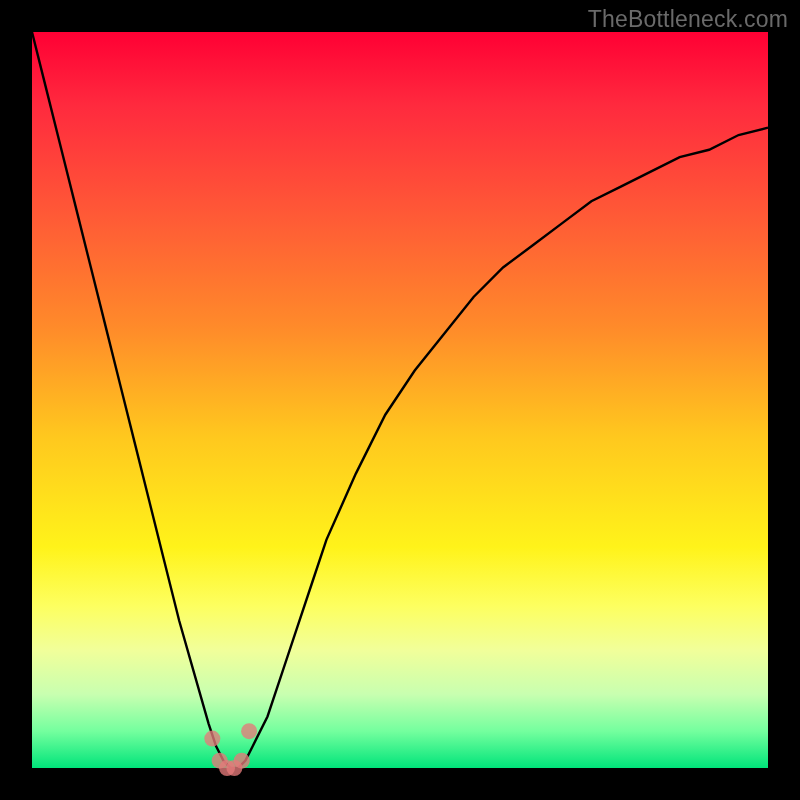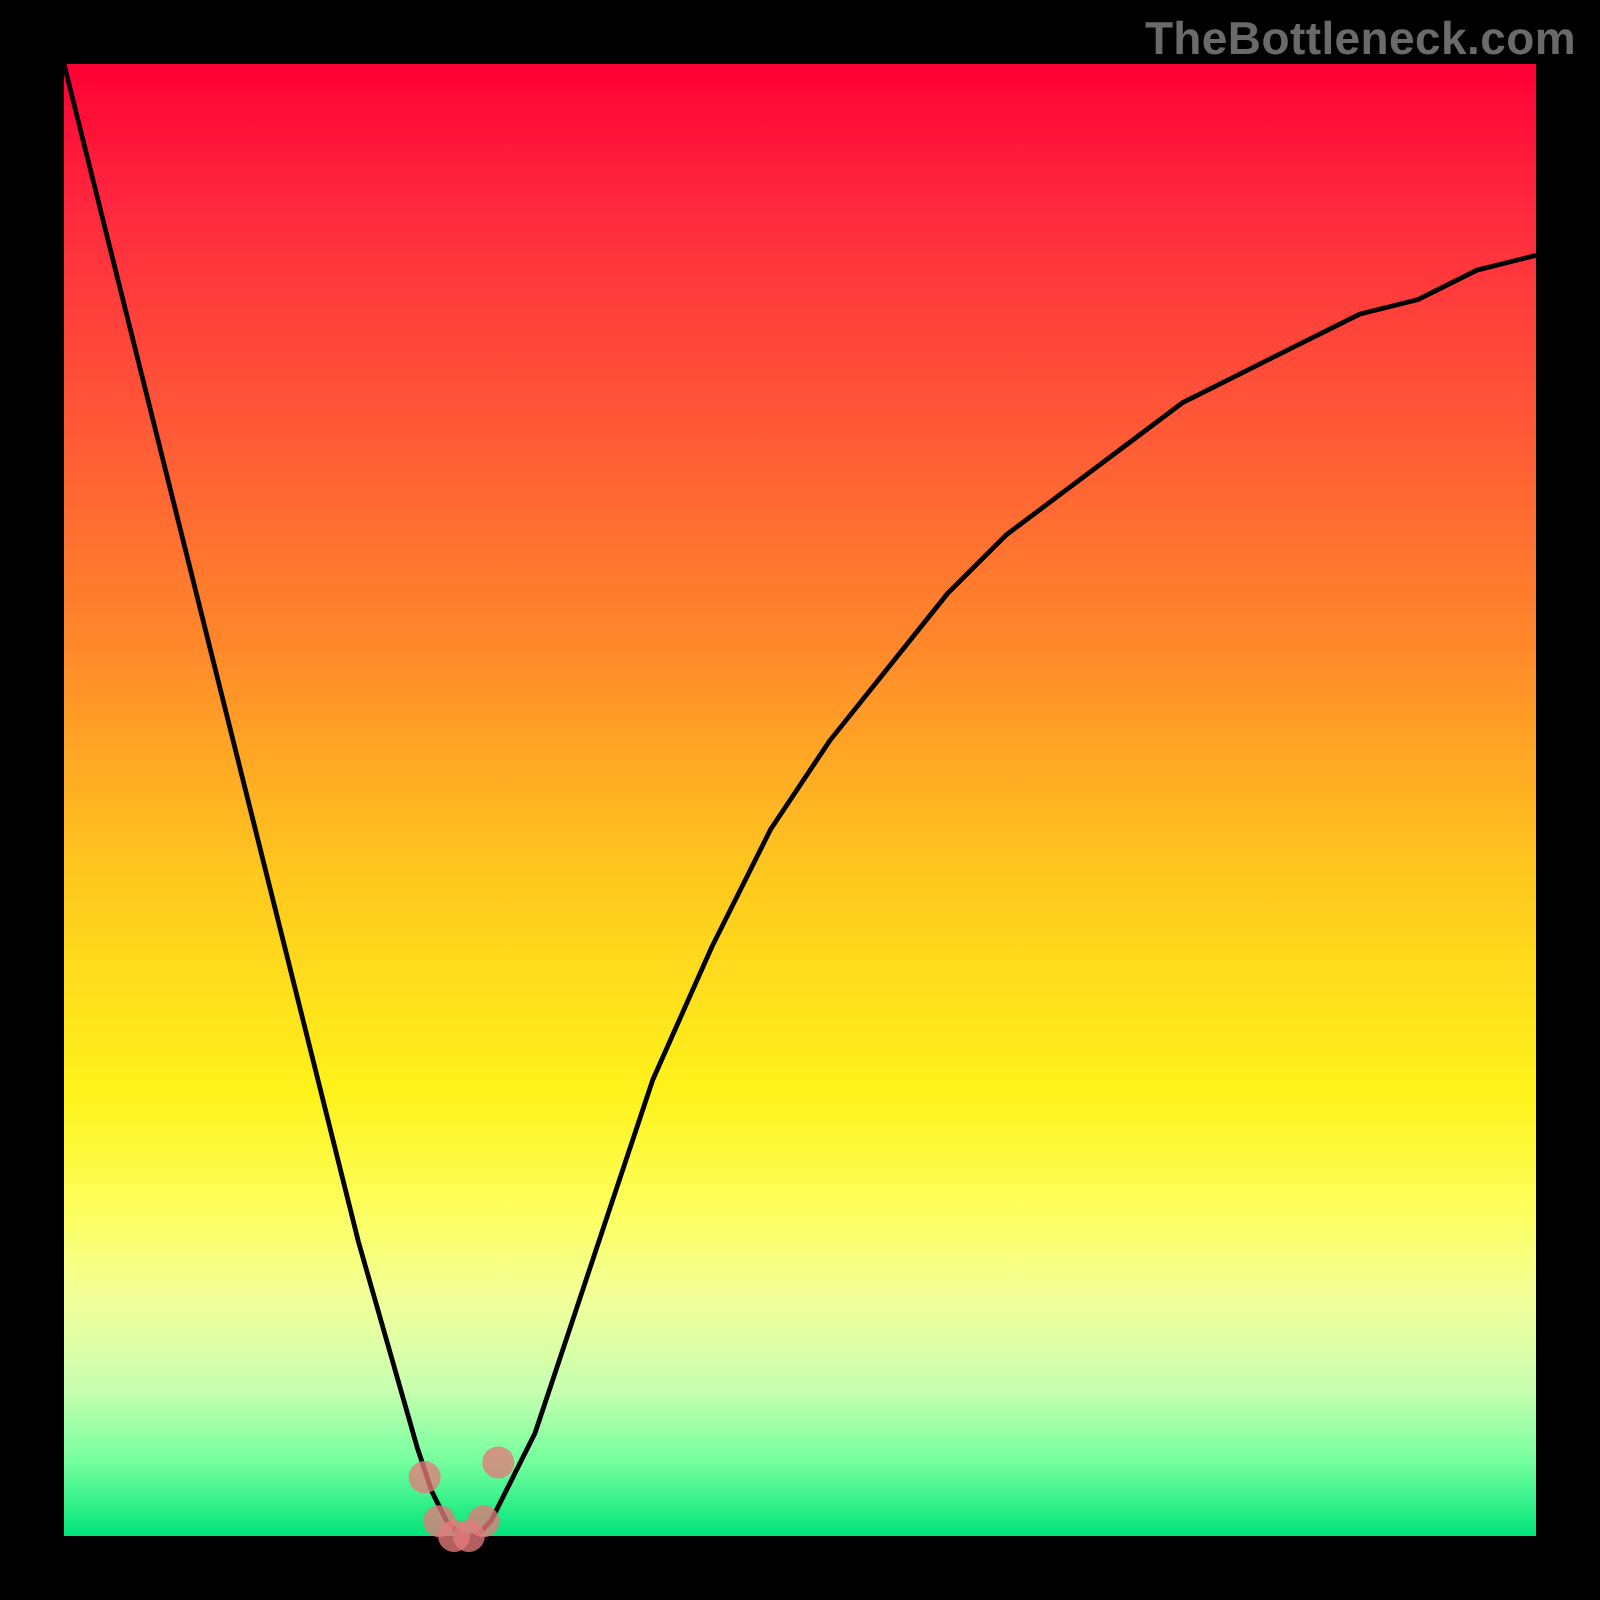--- a/index.html
+++ b/index.html
@@ -39,21 +39,21 @@
       #00e47a 100%
     );
   }
   .watermark {
     position: absolute;
     top: 6px;
     right: 12px;
     color: #6a6a6a;
     font-size: 23px;
     letter-spacing: 0.2px;
-    font-weight: 700;
+    font-weight: 400;
   }
   svg.curve {
     position: absolute;
     left: 0;
     top: 0;
     width: 736px;
     height: 736px;
     overflow: visible;
   }
   .marker {

